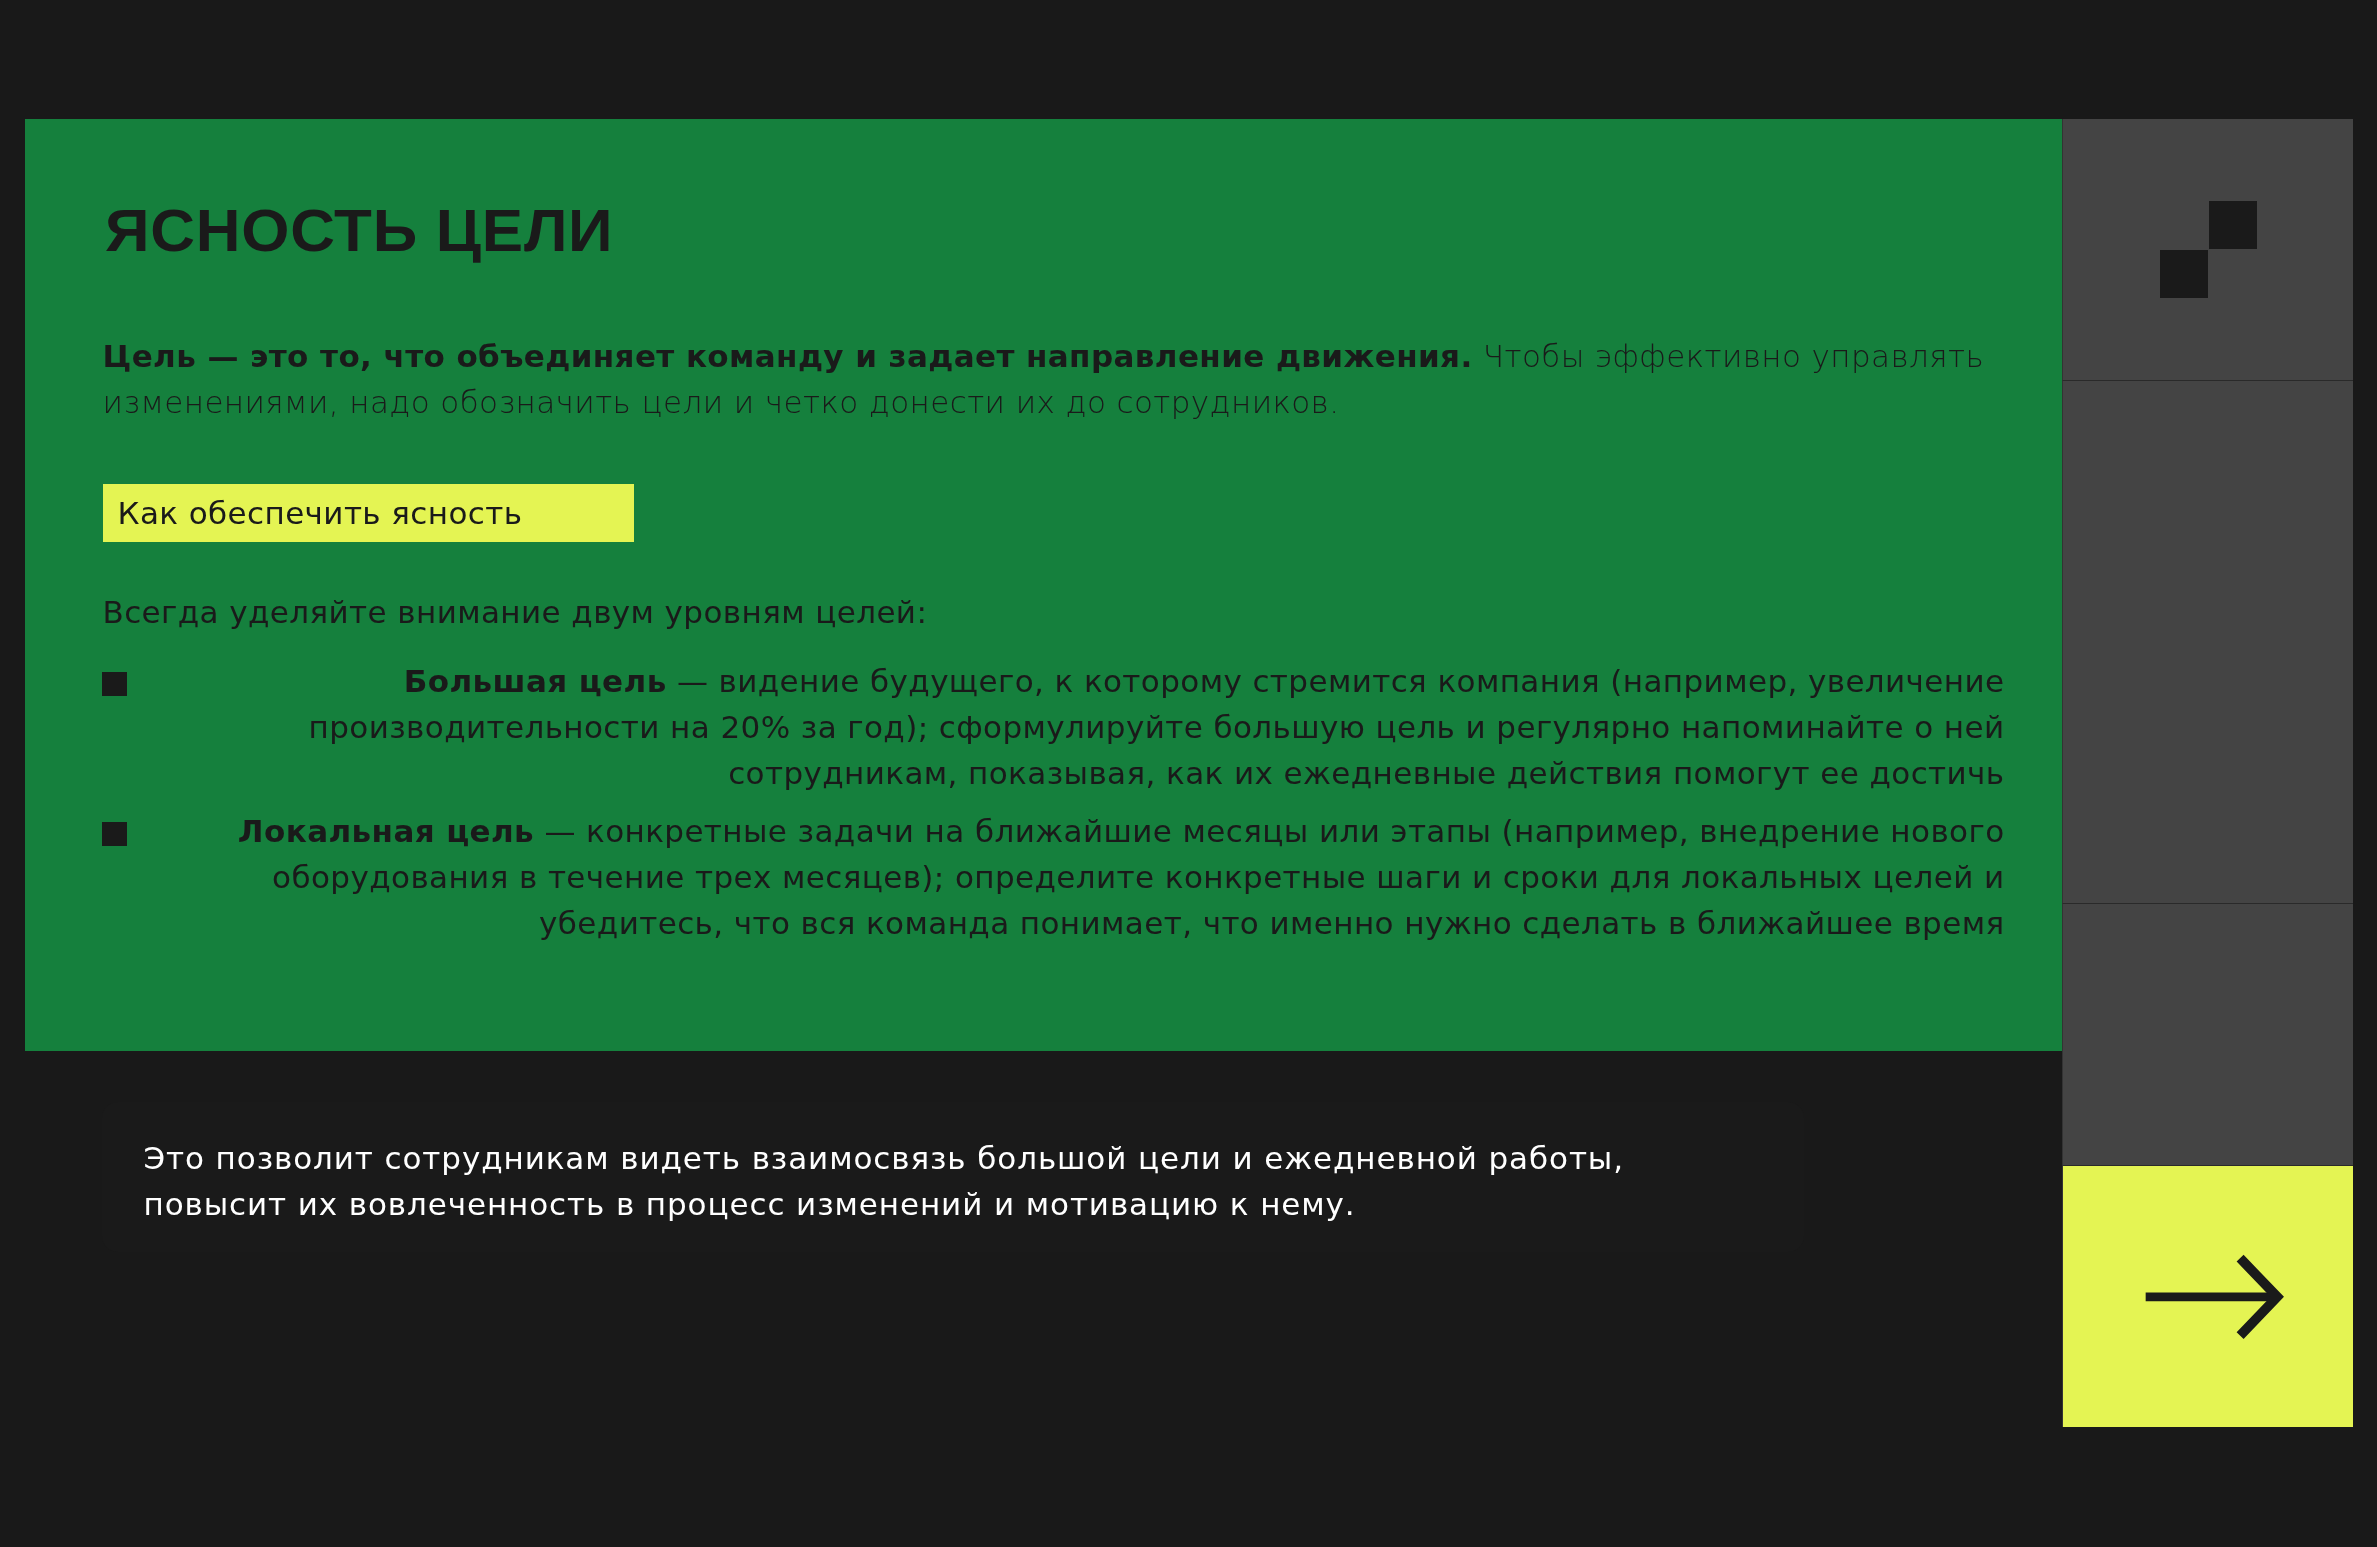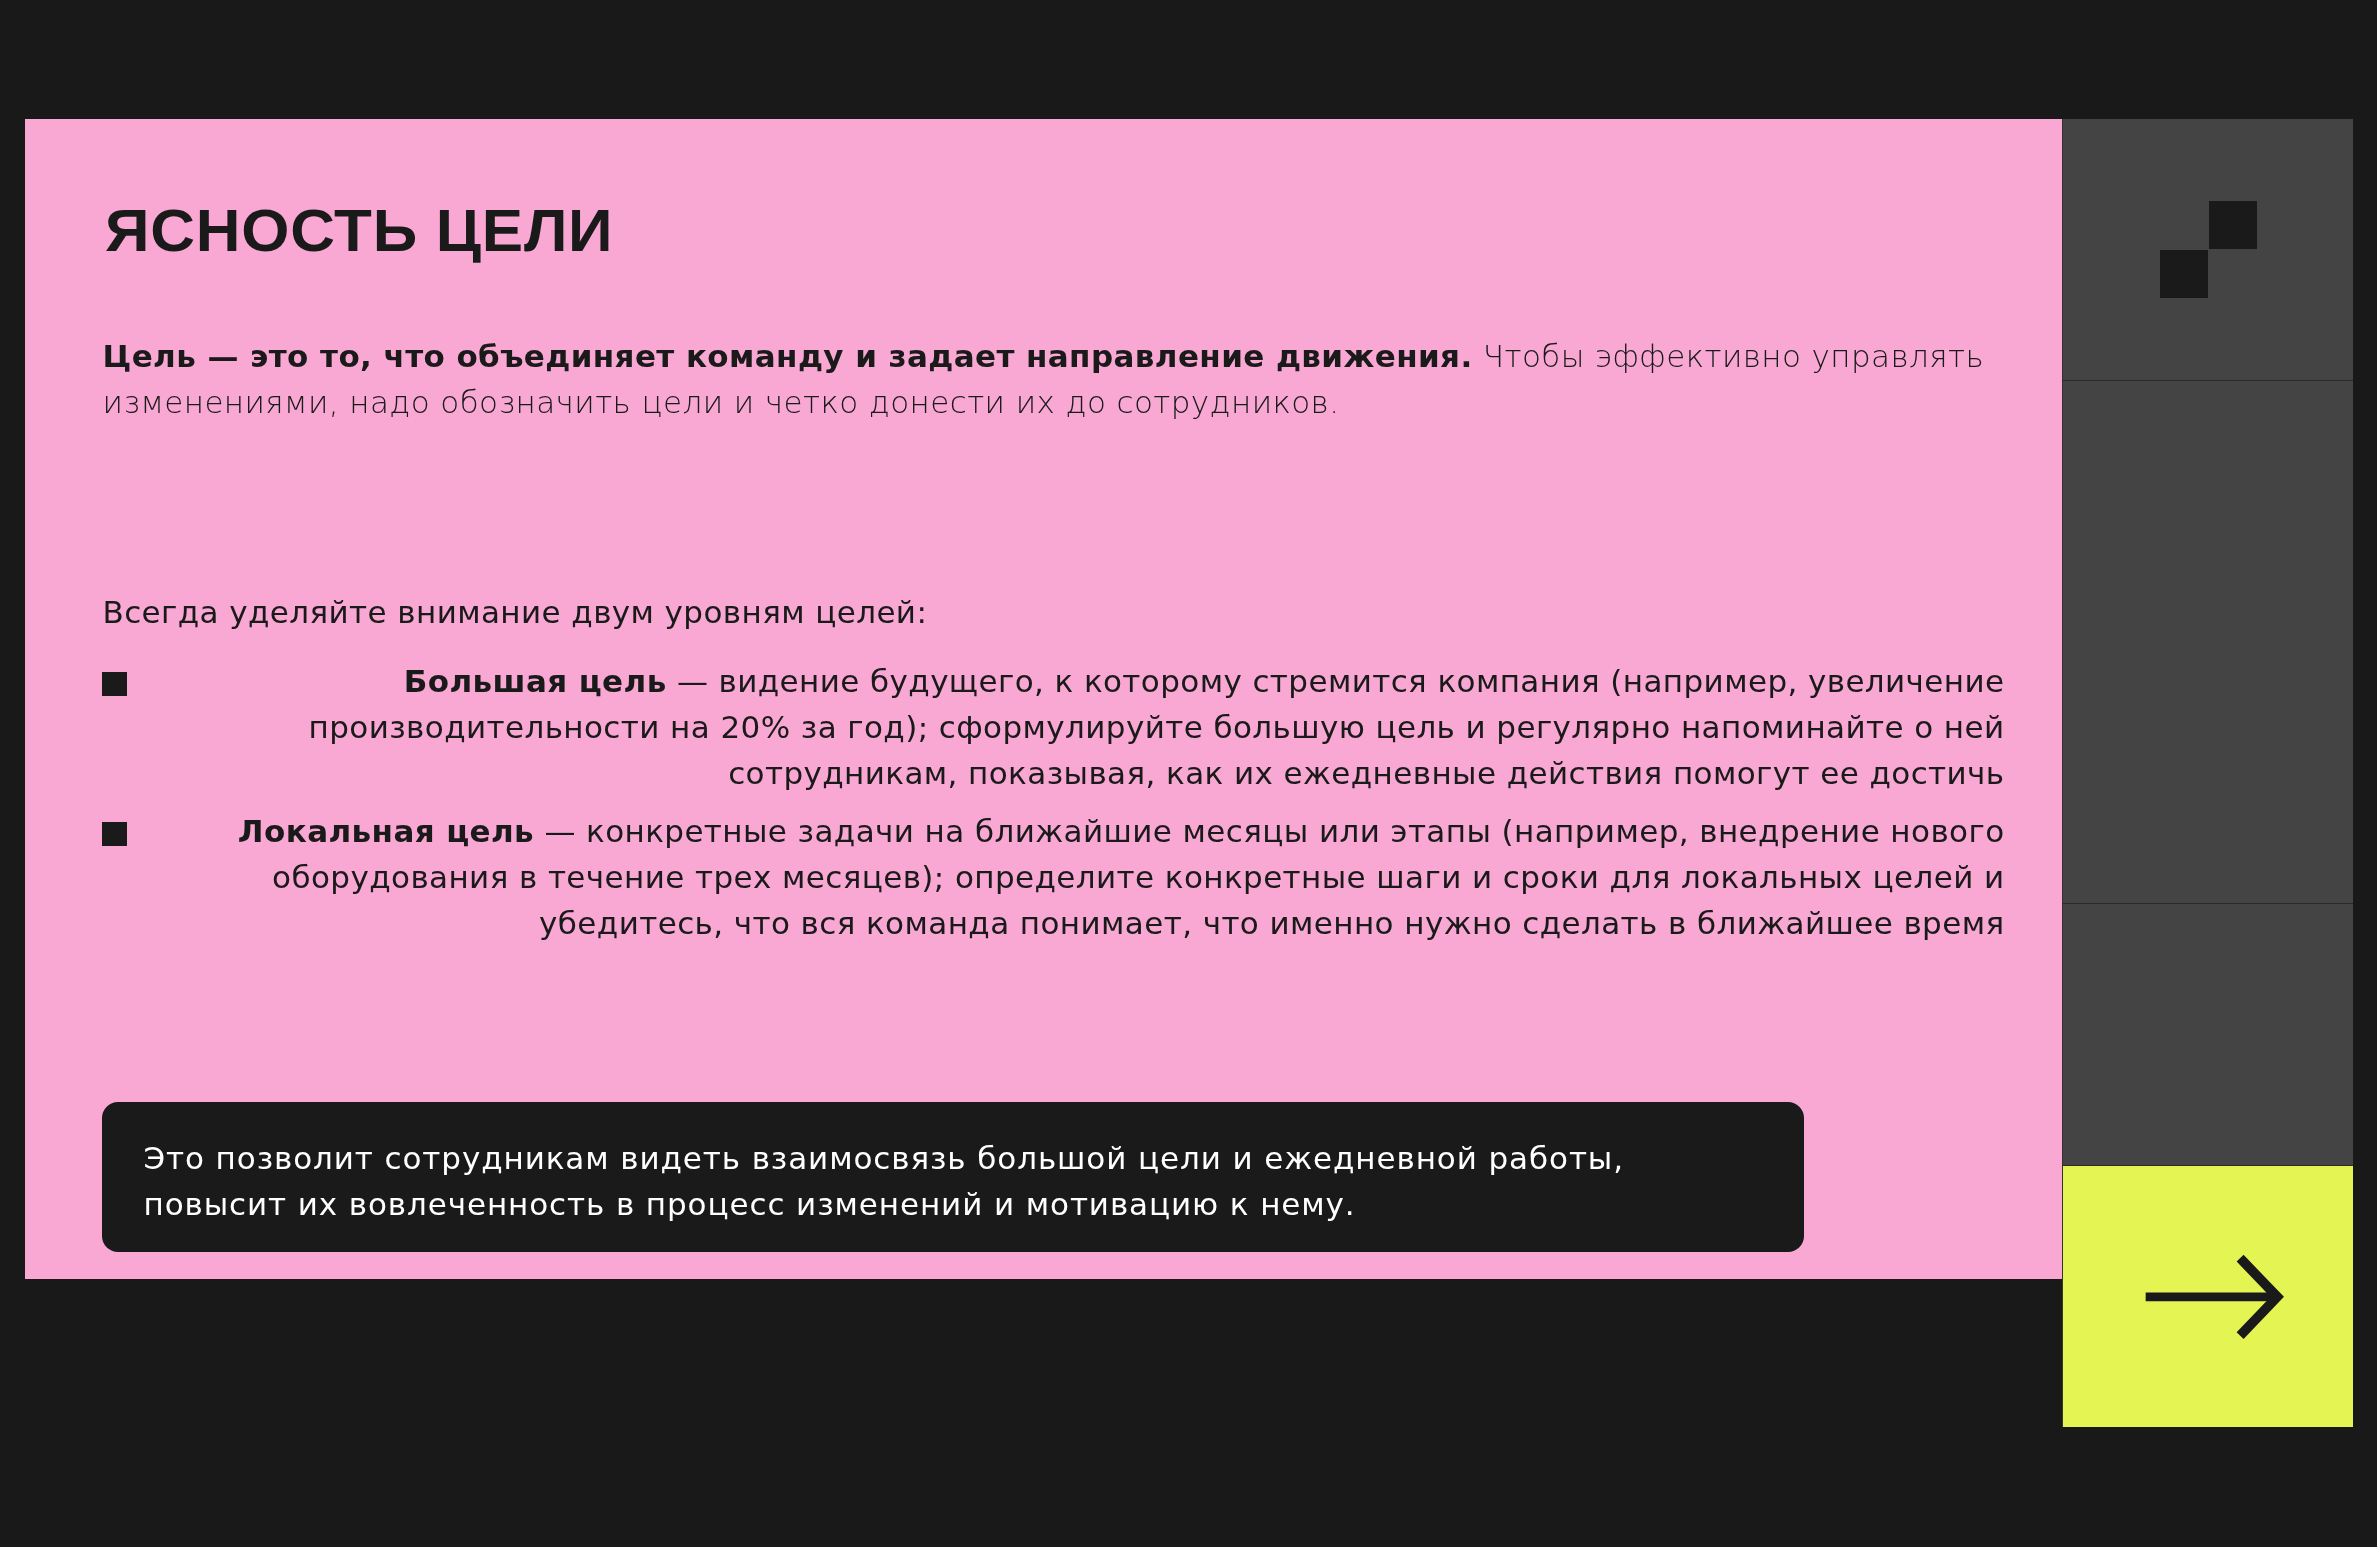--- a/index.html
+++ b/index.html
@@ -7,22 +7,22 @@
     width: 2377px; height: 1547px;
     background: #191919;
     position: relative;
     overflow: hidden;
     font-family: "DejaVu Sans", "Liberation Sans", sans-serif;
     color: #1a1a1a;
   }
   .panel {
     position: absolute;
     left: 24.5px; top: 119px;
-    width: 2037px; height: 1160px;
-    background: #f9a8d4;
+    width: 2037px; height: 932px;
+    background: #15803d;
   }
   .title {
     position: absolute;
     left: 80px; top: 83px;
     margin: 0;
     font-family: "Liberation Sans", sans-serif;
     font-weight: 700;
     font-size: 59px;
     line-height: 59px;
     text-transform: uppercase;
@@ -129,20 +129,21 @@
 </head>
 <body>
 
 <div class="panel">
   <h1 class="title">Ясность цели</h1>
 
   <p class="lead">
     <b>Цель — это то, что объединяет команду и задает направление движения.</b><span> Чтобы эффективно управлять изменениями, надо обозначить цели и четко донести их до сотрудников.</span>
   </p>
 
+  <div class="tag">Как обеспечить ясность</div>
 
   <p class="intro">Всегда уделяйте внимание двум уровням целей:</p>
 
   <ul class="list">
     <li>
       <span class="bullet"></span>
       <b>Большая цель</b><span> — видение будущего, к которому стремится компания (например, увеличение производительности на 20% за год); сформулируйте большую цель и регулярно напоминайте о ней сотрудникам, показывая, как их ежедневные действия помогут ее достичь</span>
     </li>
     <li>
       <span class="bullet"></span>

